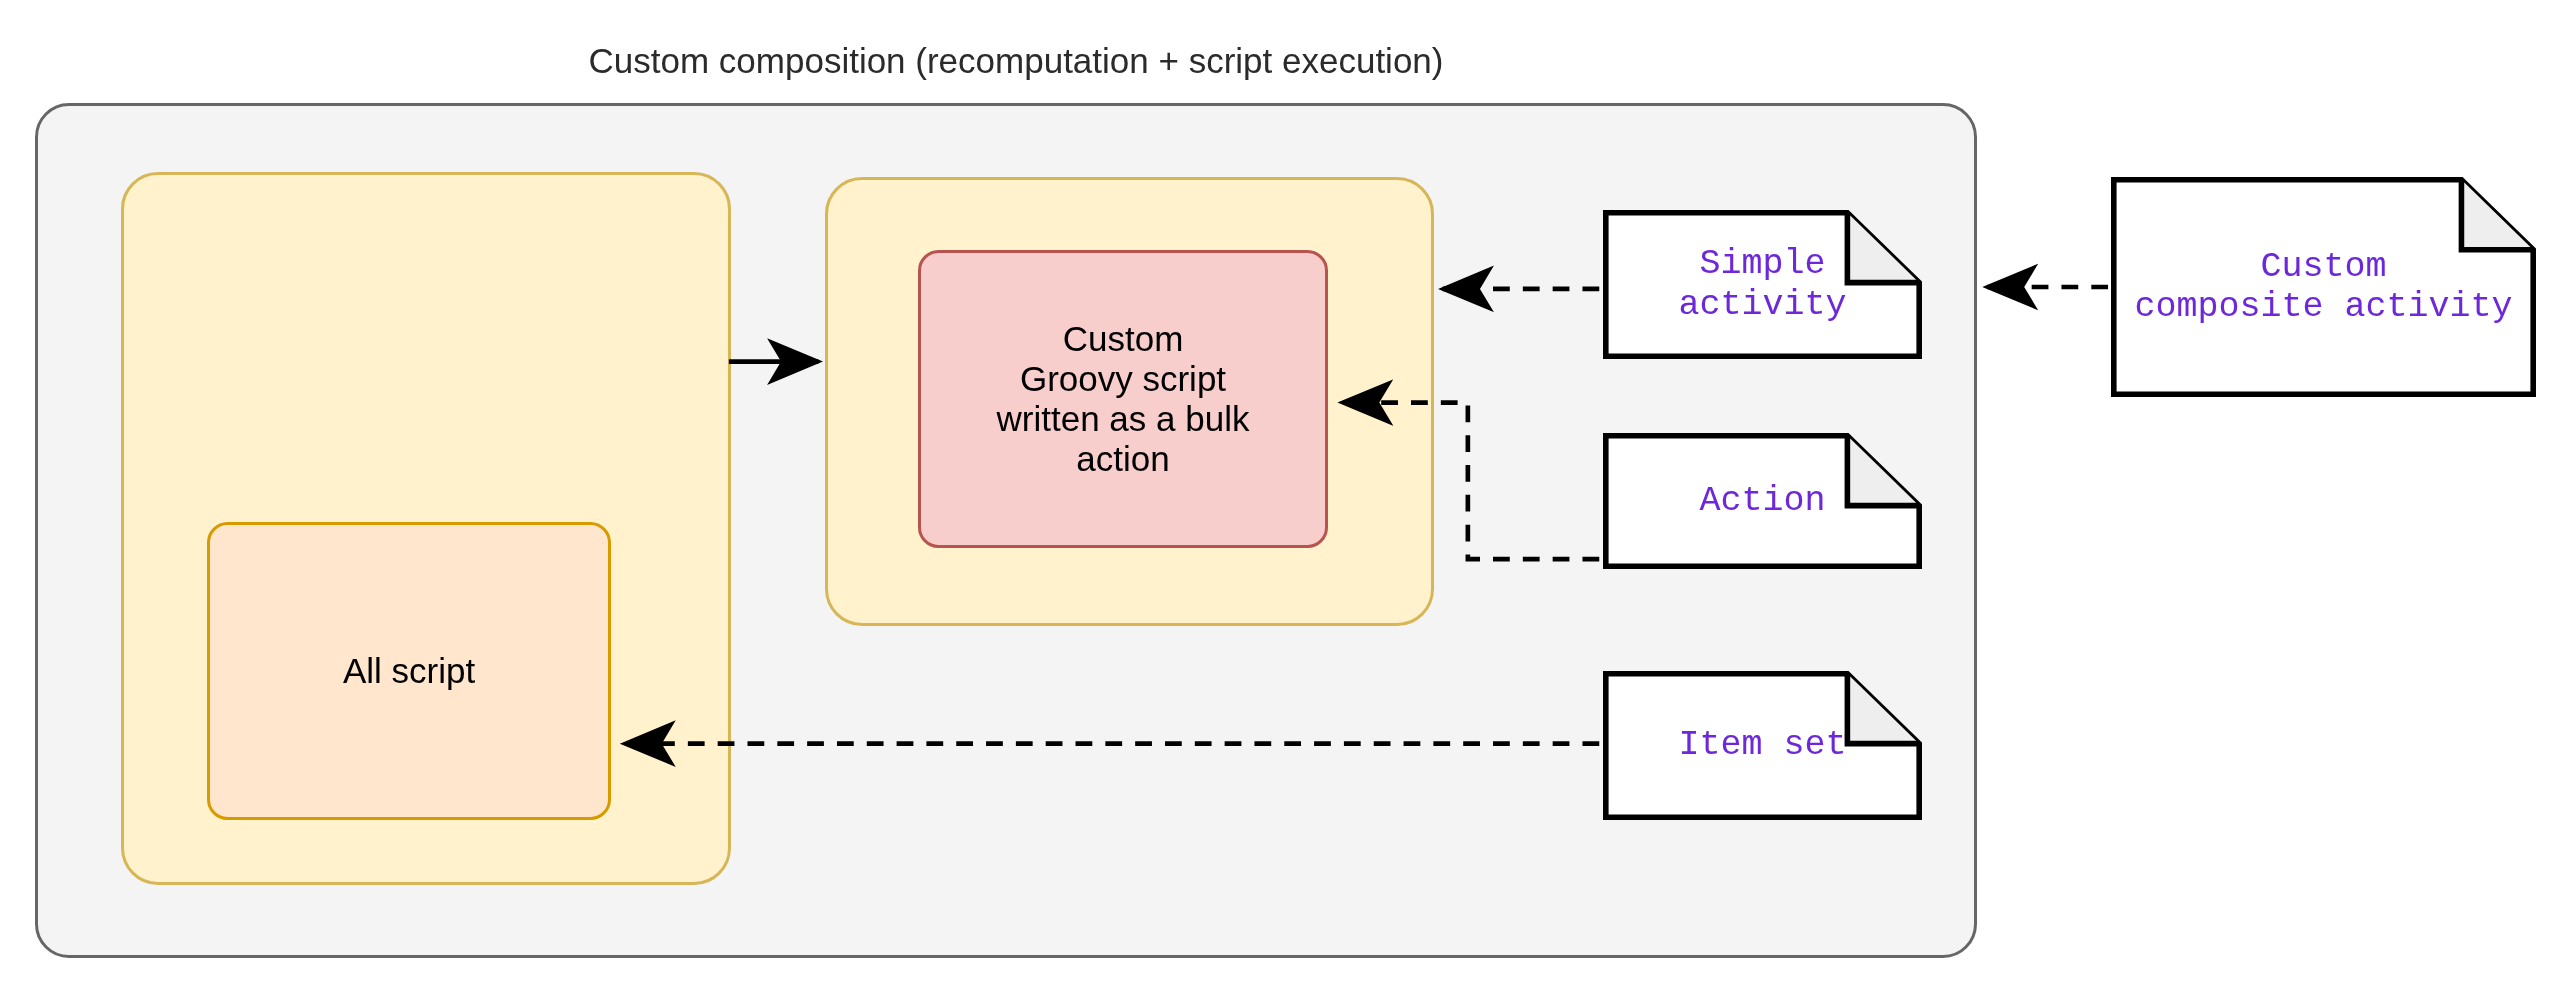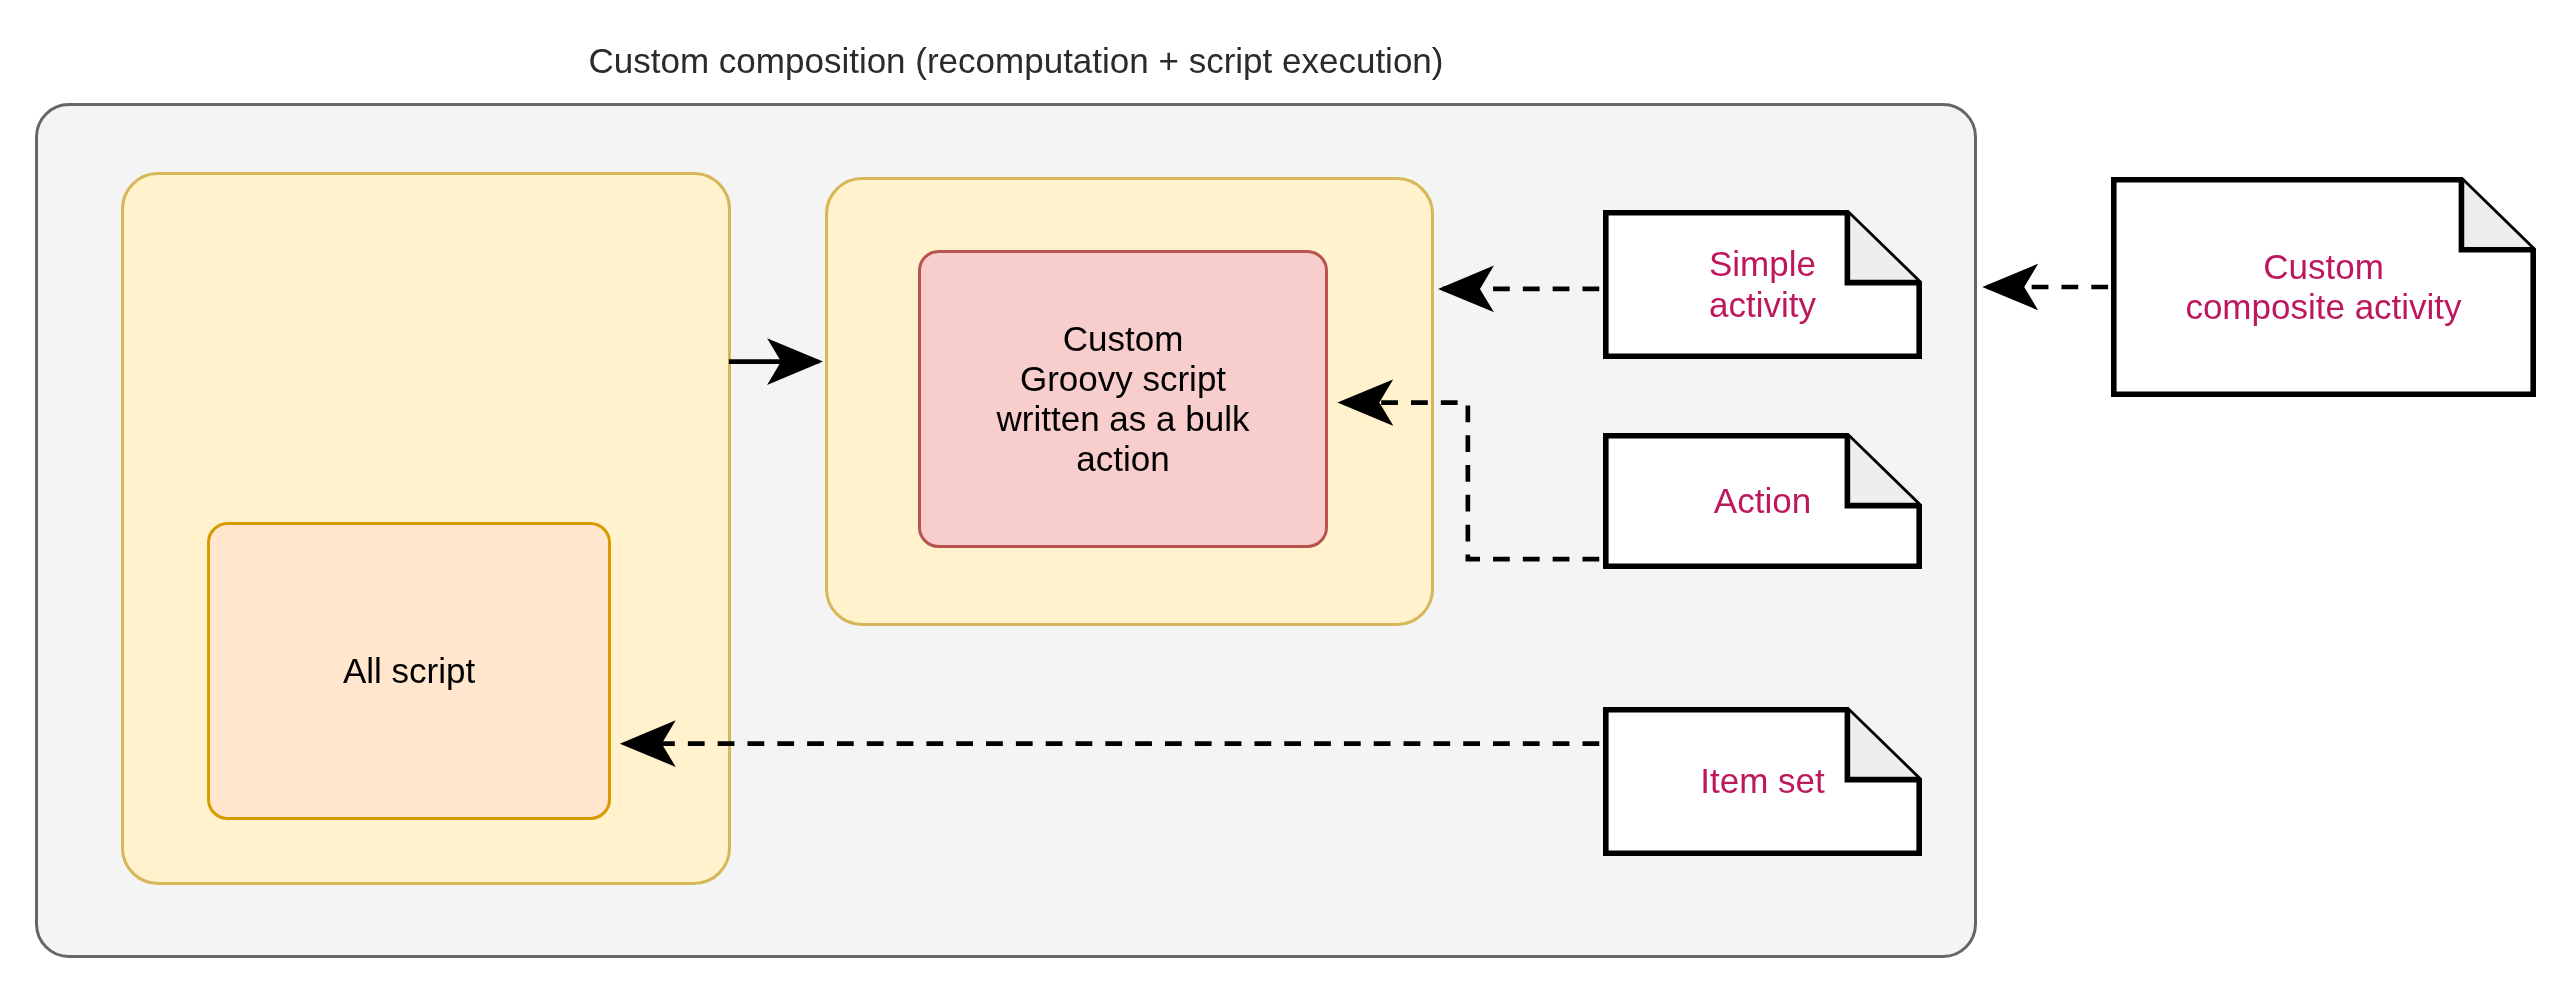--- a/index.html
+++ b/index.html
@@ -116,28 +116,29 @@
     left: 0;
     top: 0;
     width: 100%;
     height: 100%;
     display: flex;
     align-items: center;
     justify-content: center;
     text-align: center;
     font-size: 35px;
     line-height: 1.15;
-    color: #be185d;
+    color: #6d28d9;
     white-space: pre-line;
     padding: 0 22px;
     box-sizing: border-box;
+    font-family: Liberation Mono, monospace;
   }
   .note-simple   { left: 1603px; top: 210px; width: 319px; height: 149px; }
   .note-action   { left: 1603px; top: 433px; width: 319px; height: 136px; }
-  .note-itemset  { left: 1603px; top: 671px; width: 319px; height: 149px; margin-top: 36px; }
+  .note-itemset  { left: 1603px; top: 671px; width: 319px; height: 149px; }
   .note-composite{ left: 2111px; top: 177px; width: 425px; height: 220px; }
 
   
   .connectors {
     position: absolute;
     left: 0;
     top: 0;
     width: 2576px;
     height: 999px;
     pointer-events: none;

